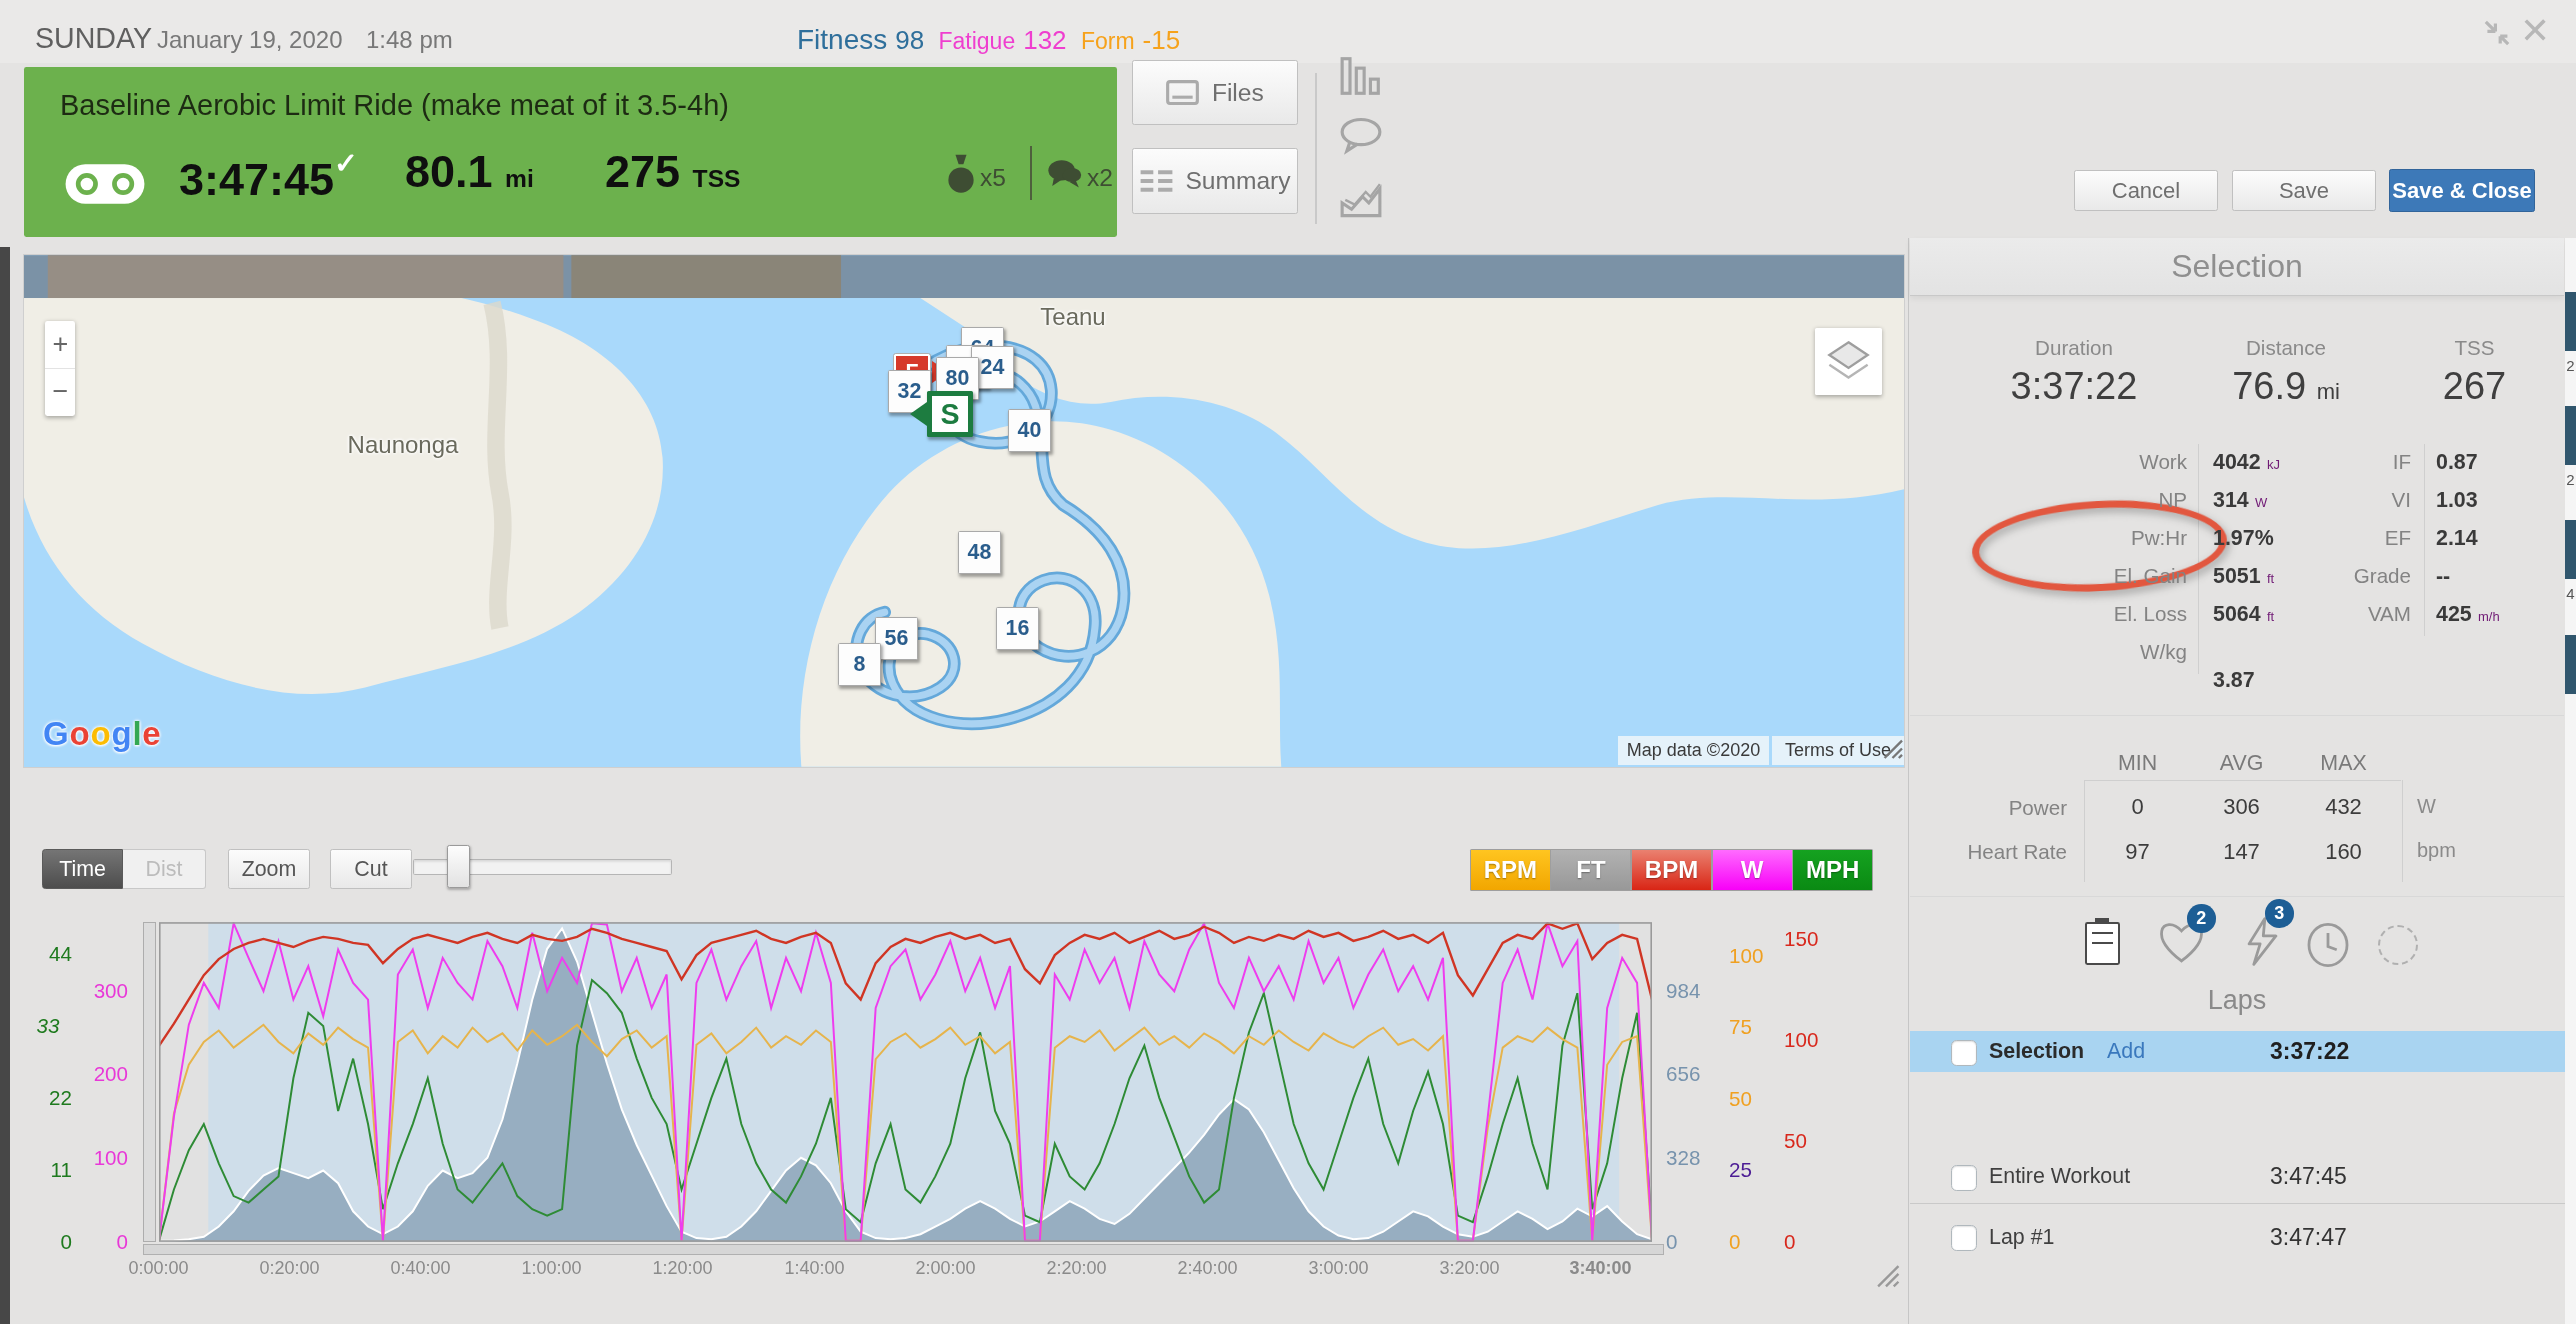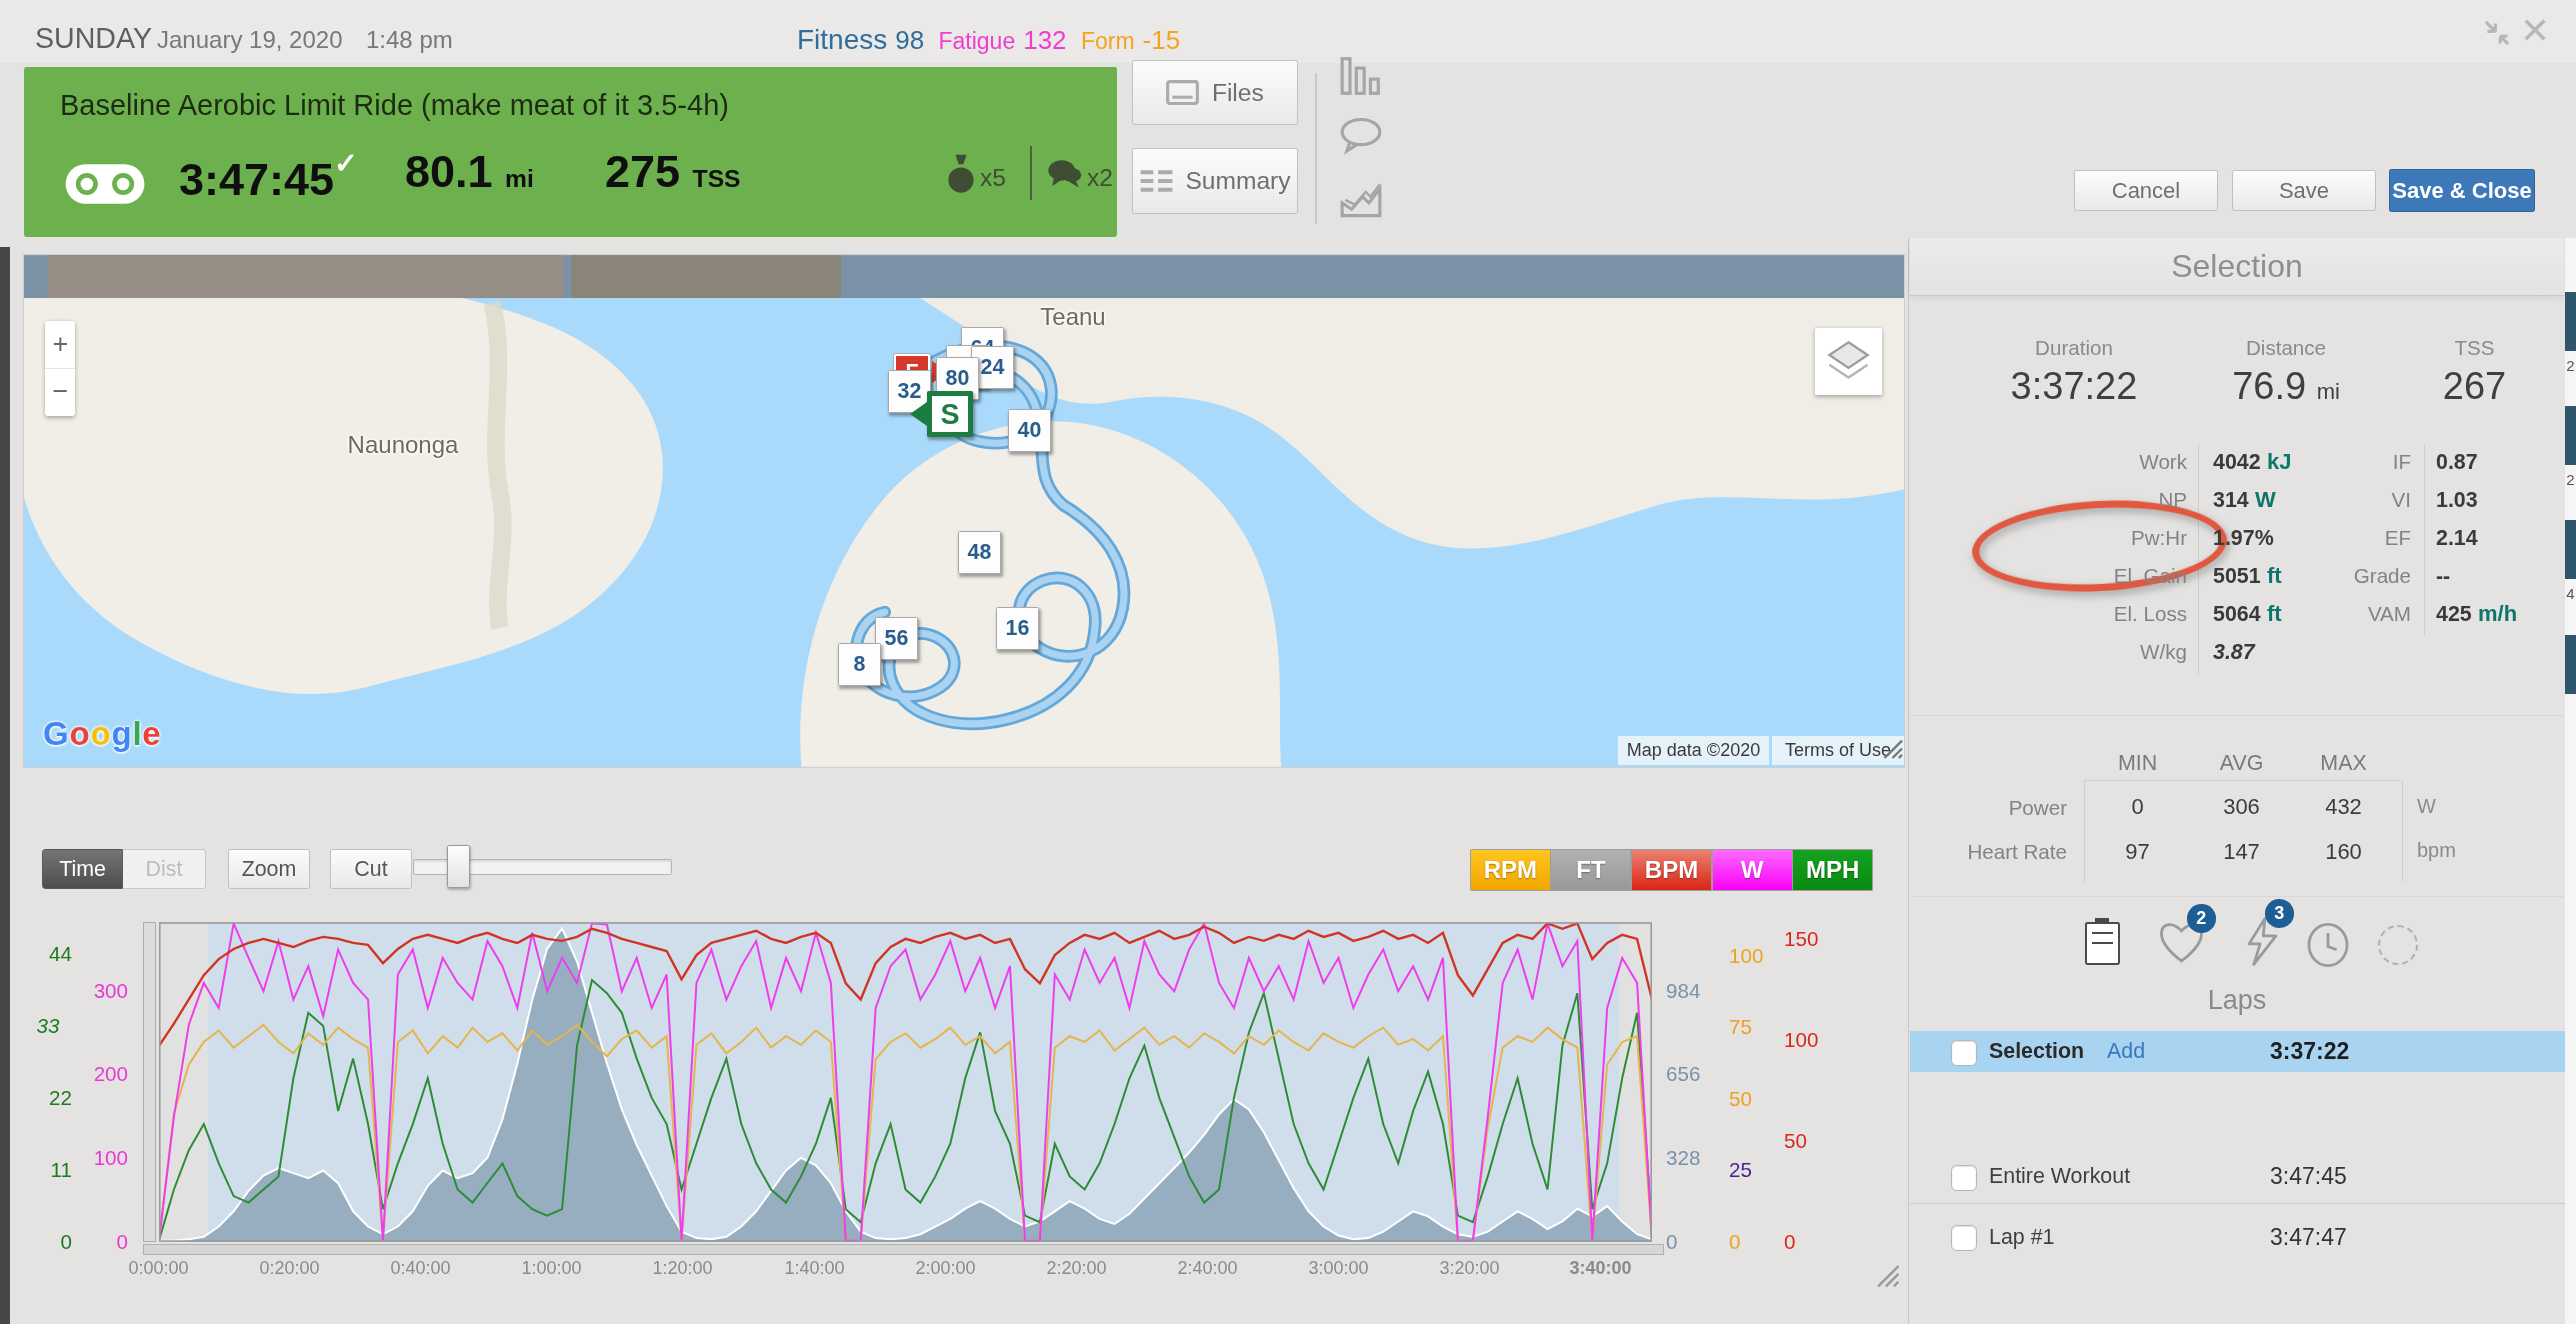--- a/index.html
+++ b/index.html
@@ -10,21 +10,21 @@
   .mk-start{position:absolute;width:46px;height:46px;background:#fff;border:5.6px solid #1d7c40;border-radius:1.6px;box-shadow:1.6px 2.4px 3.2px rgba(0,0,0,.35);display:flex;align-items:center;justify-content:center;font-size:28.6px;font-weight:bold;color:#1d7c40;box-sizing:border-box}
   .mk-start::before{content:"";position:absolute;left:-22px;top:50%;transform:translateY(-50%);border-top:12.7px solid transparent;border-bottom:12.7px solid transparent;border-right:17.4px solid #1d7c40}
   .mk-finish{position:absolute;width:36px;height:36px;background:#d6392a;border:2.4px solid #fff;outline:0.8px solid #b0b0b0;border-radius:1.6px;box-shadow:1.6px 2.4px 3.2px rgba(0,0,0,.35);display:flex;align-items:center;justify-content:center;font-size:21.4px;font-weight:bold;color:#fff;box-sizing:border-box}
   .mk-finish::after{content:"";position:absolute;right:-20.6px;top:50%;transform:translateY(-50%);border-top:11px solid transparent;border-bottom:11px solid transparent;border-left:17.4px solid #d6392a}
   .place{position:absolute;width:174px;text-align:center;font-size:24px;color:#6a6a5d;text-shadow:0 0 3.2px #fff,0 0 3.2px #fff,0 0 4px #fff}
   .tick{position:absolute;font-size:20.6px;height:25px;line-height:25px}
   .xlab{position:absolute;width:103px;text-align:center;font-size:18px;color:#8a8a8a}
   .chan{width:79px;height:40px;display:flex;align-items:center;justify-content:center;color:#fff;font-size:24px;font-weight:bold;text-shadow:0 0.8px 1.6px rgba(0,0,0,.35);cursor:pointer}
   .stat-label{position:absolute;font-size:20.6px;color:#838383;text-align:right;height:32px;line-height:32px}
   .stat-value{position:absolute;font-size:21.4px;font-weight:bold;color:#3a3a3a;height:32px;line-height:32px}
-  .stat-unit{font-size:22px;font-weight:bold;color:#0f766e;margin-left:6.3px}
+  .stat-unit{font-size:13px;font-weight:normal;color:#701a75;margin-left:6.3px}
   .checkbox{position:absolute;width:24px;height:24px;background:#fff;border:0.8px solid #b0b8bd;border-radius:5.6px;box-shadow:inset 0 0.8px 1.6px rgba(0,0,0,.15)}
   .vline{position:absolute;width:0.8px;background:#cfcfcf}
   .hline{position:absolute;height:0.8px;background:#cfcfcf}
   .cell{position:absolute;text-align:center;font-size:22px;color:#3c3c3c;height:28.6px;line-height:28.6px}
 </style>
 </head>
 <body>
 
 <div id="app">
 
@@ -290,21 +290,21 @@
     <div class="stat-value" style="left: 2213px; top: 446px;"><span>4042</span><span class="stat-unit">kJ</span></div>
     <div class="stat-label" style="left: 1951px; top: 484px; width: 236px;">NP</div>
     <div class="stat-value" style="left: 2213px; top: 484px;"><span>314</span><span class="stat-unit">W</span></div>
     <div class="stat-label" style="left: 1951px; top: 522px; width: 236px;">Pw:Hr</div>
     <div class="stat-value" style="left: 2213px; top: 522px;"><span>1.97%</span></div>
     <div class="stat-label" style="left: 1951px; top: 560px; width: 236px;">El. Gain</div>
     <div class="stat-value" style="left: 2213px; top: 560px;"><span>5051</span><span class="stat-unit">ft</span></div>
     <div class="stat-label" style="left: 1951px; top: 598px; width: 236px;">El. Loss</div>
     <div class="stat-value" style="left: 2213px; top: 598px;"><span>5064</span><span class="stat-unit">ft</span></div>
     <div class="stat-label" style="left: 1951px; top: 636px; width: 236px;">W/kg</div>
-    <div class="stat-value" style="left: 2213px; top: 636px; font-style: italic;"><span>3.87</span></div>
+    <div class="stat-value" style="left: 2213px; top: 664px;"><span>3.87</span></div>
     <div class="stat-label" style="left: 2286px; top: 446px; width: 125px;">IF</div>
     <div class="stat-value" style="left: 2436px; top: 446px;"><span>0.87</span></div>
     <div class="stat-label" style="left: 2286px; top: 484px; width: 125px;">VI</div>
     <div class="stat-value" style="left: 2436px; top: 484px;"><span>1.03</span></div>
     <div class="stat-label" style="left: 2286px; top: 522px; width: 125px;">EF</div>
     <div class="stat-value" style="left: 2436px; top: 522px;"><span>2.14</span></div>
     <div class="stat-label" style="left: 2286px; top: 560px; width: 125px;">Grade</div>
     <div class="stat-value" style="left: 2436px; top: 560px;"><span>--</span></div>
     <div class="stat-label" style="left: 2286px; top: 598px; width: 125px;">VAM</div>
     <div class="stat-value" style="left: 2436px; top: 598px;"><span>425</span><span class="stat-unit">m/h</span></div>

